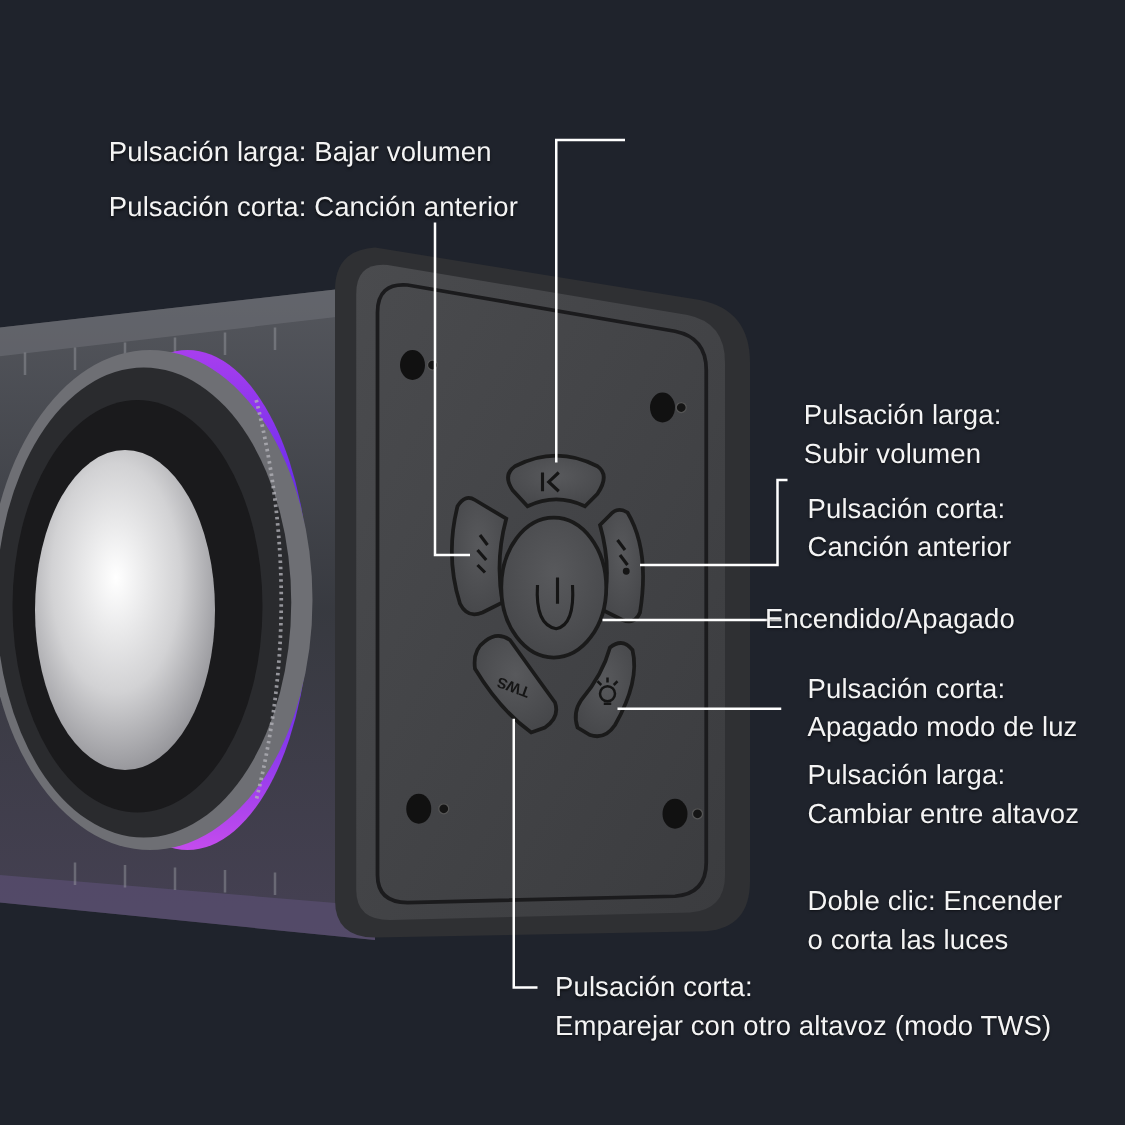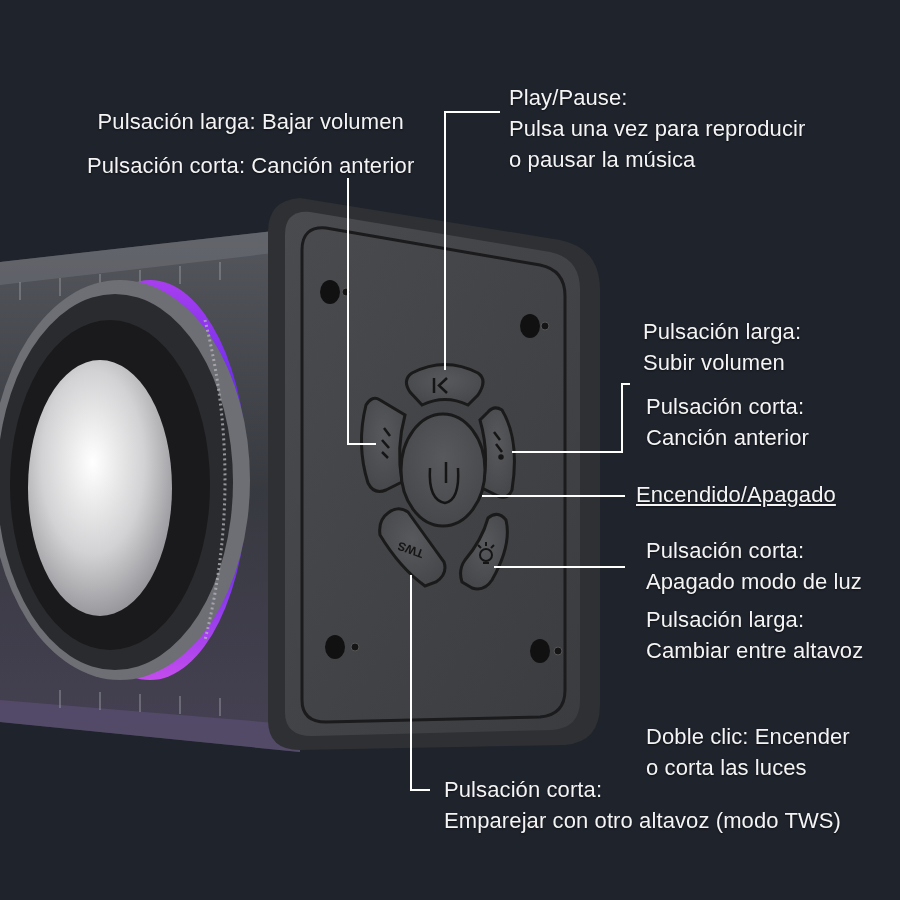--- a/index.html
+++ b/index.html
@@ -163,53 +163,48 @@
     <g stroke="#ffffff" stroke-width="2" fill="none">
       <polyline points="348,178 348,444 376,444"></polyline>
       <polyline points="500,112 445,112 445,370"></polyline>
       <polyline points="630,384 622,384 622,452 512,452"></polyline>
       <line x1="482" y1="496" x2="625" y2="496"></line>
       <line x1="494" y1="567" x2="625" y2="567"></line>
       <polyline points="411,575 411,790 430,790"></polyline>
     </g>
   </svg>
 
-  <div class="label" style="left:87px; top:100px; line-height:44px;text-align:center;">
+  <div class="label" style="left:87px; top:100px; line-height:44px;">
     <span>Pulsación larga: Bajar volumen</span>
     <span>Pulsación corta: Canción anterior</span>
   </div>
 
-  <div class="label" style="left:509px; top:82px;">
-    <span>Play/Pause:</span>
-    <span>Pulsa una vez para reproducir</span>
-    <span>o pausar la música</span>
-  </div>
 
   <div class="label" style="left:643px; top:316px;">
     <span>Pulsación larga:</span>
     <span>Subir volumen</span>
   </div>
   <div class="label" style="left:646px; top:391px;">
     <span>Pulsación corta:</span>
     <span>Canción anterior</span>
   </div>
 
-  <div class="label" style="left:636px; top:479px;text-decoration:underline;">
+  <div class="label" style="left:612px; top:479px;">
     <span>Encendido/Apagado</span>
   </div>
 
   <div class="label" style="left:646px; top:535px;">
     <span>Pulsación corta:</span>
     <span>Apagado modo de luz</span>
   </div>
   <div class="label" style="left:646px; top:604px;">
     <span>Pulsación larga:</span>
     <span>Cambiar entre altavoz</span>
   </div>
-  <div class="label" style="left:646px; top:705px;margin-top:16px;">
+  <div class="label" style="left:646px; top:705px;">
     <span>Doble clic: Encender</span>
     <span>o corta las luces</span>
   </div>
 
   <div class="label" style="left:444px; top:774px;">
     <span>Pulsación corta:</span>
     <span>Emparejar con otro altavoz (modo TWS)</span>
   </div>
 
 </div>

